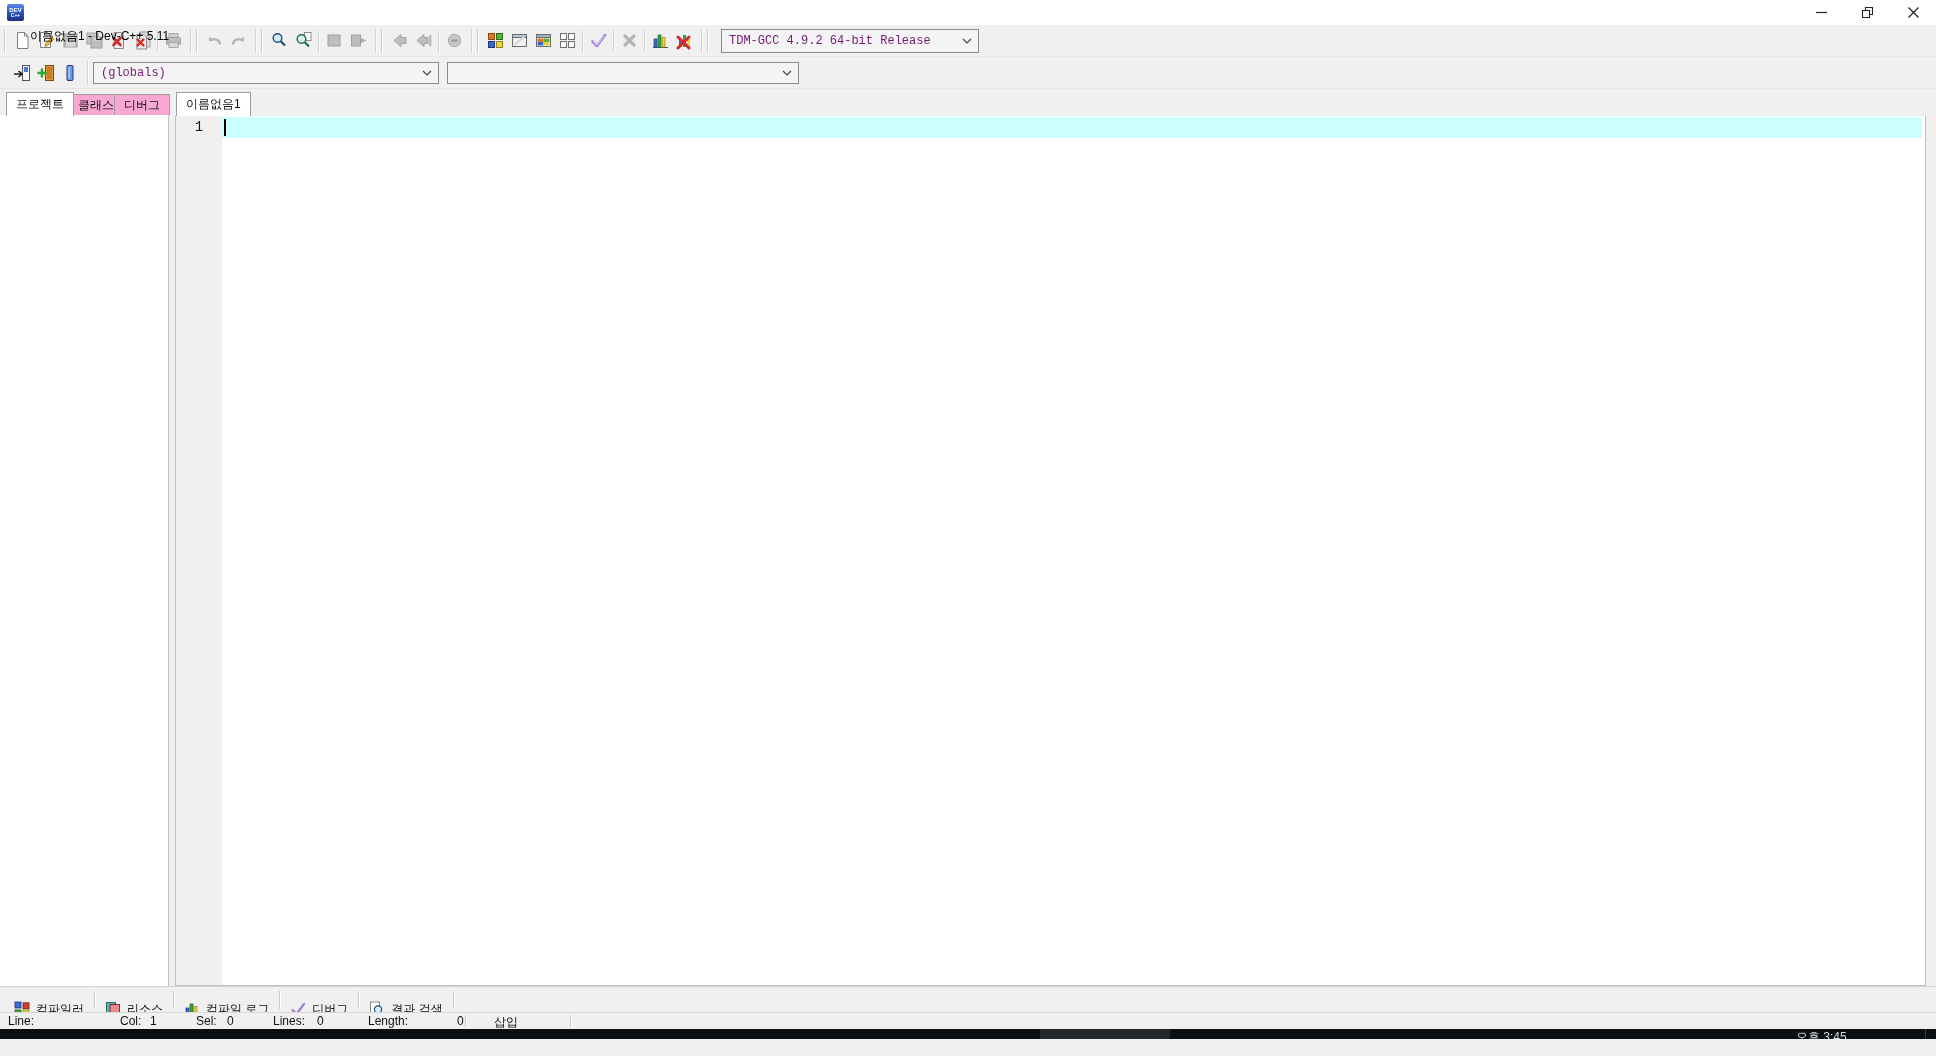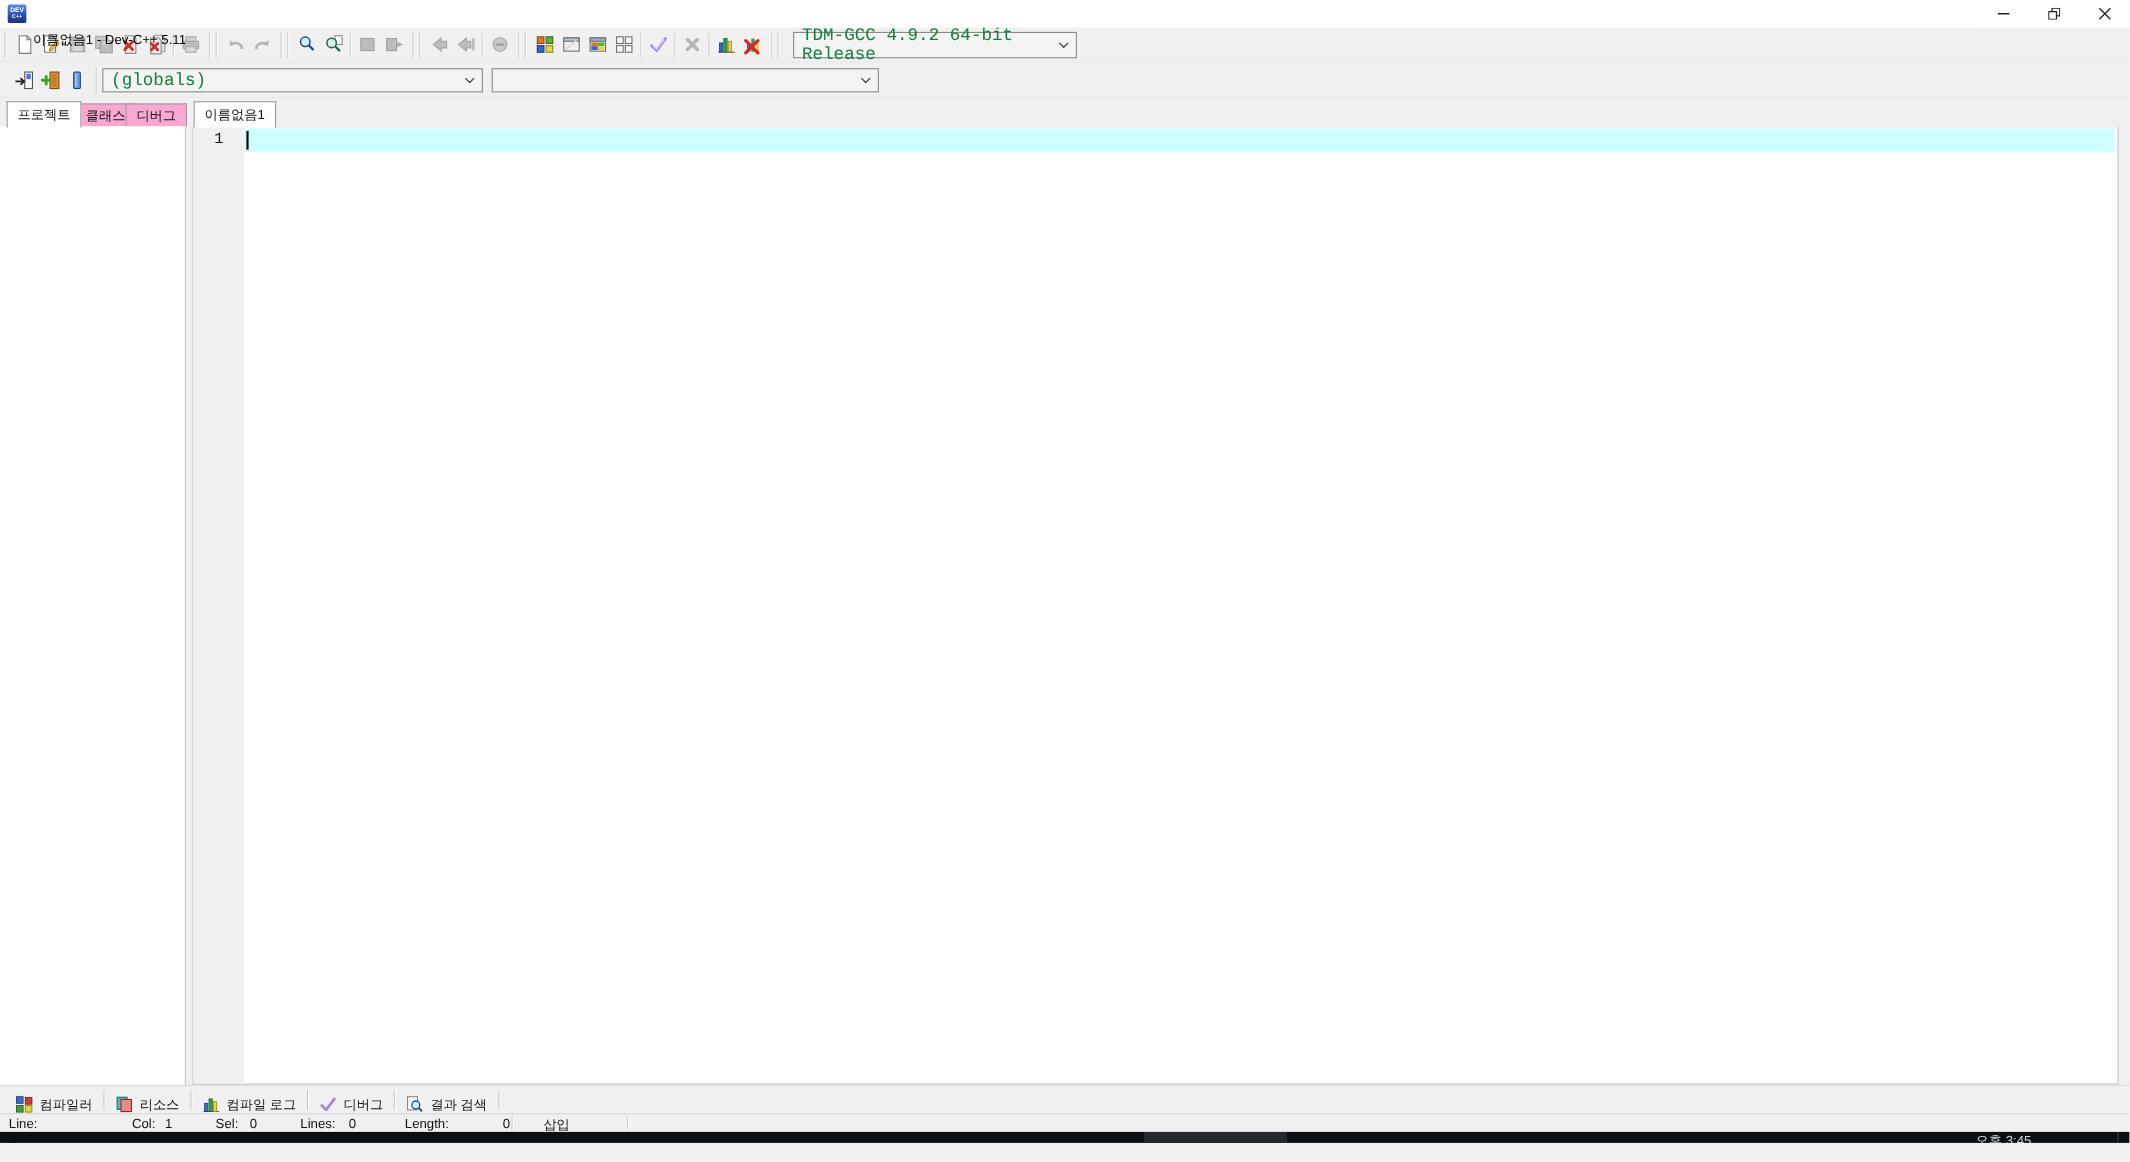--- a/index.html
+++ b/index.html
@@ -25,21 +25,21 @@
   .toolbar1{height:32px;background:#f0f0f0;display:flex;align-items:center;padding-left:4px;border-bottom:1px solid #e7e7e7;box-sizing:border-box;}
   .toolbar2{height:32px;background:#f0f0f0;display:flex;align-items:center;padding-left:10px;border-bottom:1px solid #e7e7e7;box-sizing:border-box;}
   .tbtn{width:24px;height:24px;display:flex;align-items:center;justify-content:center;background:transparent;border:none;padding:0;}
   .tbtn svg{display:block;}
   .tsep{width:1px;height:22px;background:#d2d2d2;box-shadow:1px 0 0 #fbfbfb;margin:0 3px;}
   .tband{width:1px;height:24px;background:#d2d2d2;box-shadow:1px 0 0 #fbfbfb;margin:0 5px;}
   .grip{width:1px;height:24px;background:#cfcfcf;box-shadow:1px 0 0 #fff;margin-right:5px;}
 
   .combo{height:24px;box-sizing:border-box;border:1px solid #8a8a8a;background:#f4f4f4;
     display:flex;align-items:center;justify-content:space-between;
-    font-family:"Liberation Mono","DejaVu Sans Mono",monospace;font-size:16px;color:#15803d;
+    font-family:"Liberation Mono","DejaVu Sans Mono",monospace;font-size:12px;color:#701a75;
     padding:0 6px 0 7px;}
   .combo.compiler{width:258px;margin-left:8px;}
   .combo.small{height:22px;}
   .combo .chev{flex:0 0 auto;margin-left:6px;}
 
   
   .tabsrow{height:26px;background:#f0f0f0;position:relative;}
   .tab{box-sizing:border-box;border:1px solid #9c9c9c;border-bottom:none;background:#f9a8d4;
     font-size:12px;color:#111;display:inline-flex;align-items:center;padding:0 9px;position:absolute;bottom:0;}
   .tab.active{background:#ffffff;height:24px;z-index:3;margin-bottom:-1px;margin-top:32px;}
@@ -51,21 +51,21 @@
   .editor-area{position:absolute;left:175px;top:0;width:1751px;height:871px;background:#ffffff;
     border:1px solid #c0c0c0;border-top:1px solid #e8e8e8;box-sizing:border-box;}
   .gutter{position:absolute;left:0;top:0;width:46px;height:869px;background:#f0f0f0;}
   .line-number{display:block;width:46px;text-align:center;font-family:"Liberation Mono","DejaVu Sans Mono",monospace;
     font-size:14px;color:#141414;line-height:21px;}
   .current-line{position:absolute;left:46px;top:1px;right:3px;height:21px;background:#ccffff;}
   .caret{position:absolute;left:48px;top:3px;width:2px;height:17px;background:#000;}
 
   
   .bottombar{height:26px;background:#f0f0f0;border-top:1px solid #d2d2d2;display:flex;align-items:center;padding-left:4px;box-sizing:border-box;}
-  .btab{display:flex;gap:6px;padding:0 10px;height:26px;font-size:12px;color:#111;background:transparent;border:none;margin-top:19px;}
+  .btab{display:flex;align-items:center;gap:6px;padding:0 10px;height:26px;font-size:12px;color:#111;background:transparent;border:none;margin-top:19px;}
   .bsep{width:1px;height:18px;background:#c9c9c9;box-shadow:1px 0 0 #fff;}
 
   
   .statusbar{height:17px;background:#f0f0f0;border-top:1px solid #d8d8d8;position:relative;font-size:12px;color:#111;box-sizing:border-box;}
   .sb-cell{position:absolute;top:1px;display:flex;}
   .sb-label{display:inline-block;}
   .sb-div{position:absolute;top:2px;width:1px;height:12px;background:#c9c9c9;box-shadow:1px 0 0 #fff;}
 
   
   .taskbar{height:10px;background:#0c0f12;position:relative;overflow:hidden;}

